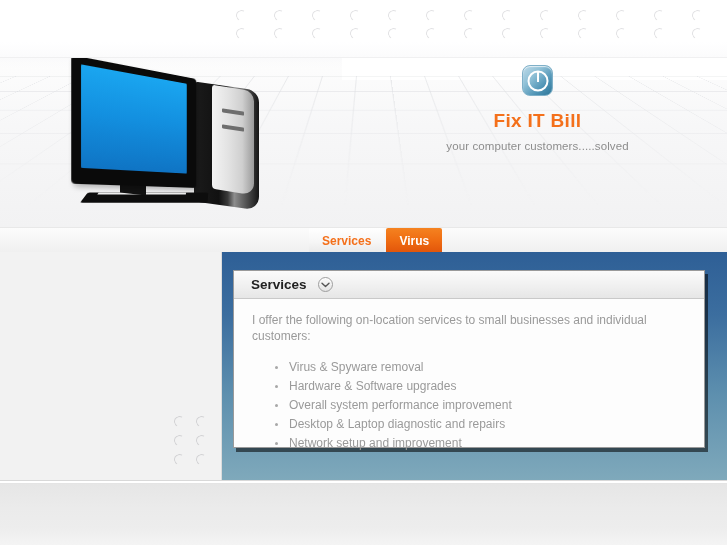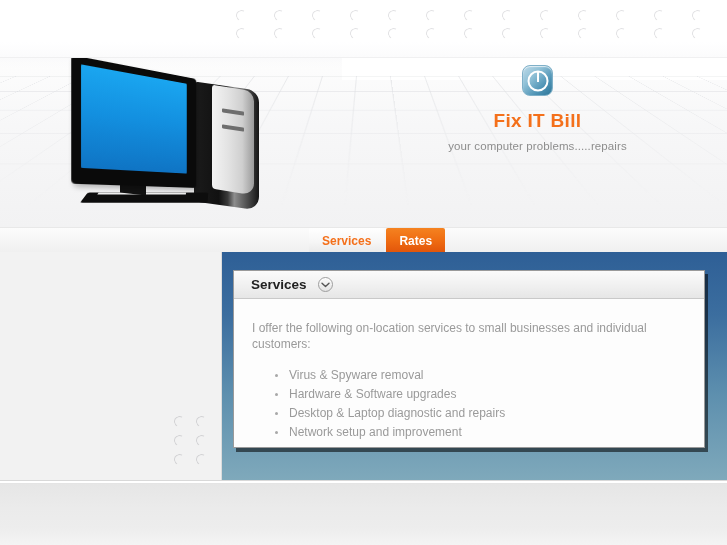--- a/index.html
+++ b/index.html
@@ -297,21 +297,21 @@
     border-radius: 50%;
     background: linear-gradient(to bottom, #fbfbfb, #e3e3e3);
     border: 1px solid #9e9e9e;
     display: flex; align-items: center; justify-content: center;
     cursor: pointer;
     box-shadow: inset 0 1px 0 #ffffff;
   }
   .collapse-btn svg { display: block; }
 
   .card-body {
-    padding: 21px 18px 0 18px;
+    padding: 13px 18px 0 18px;
   }
   .intro {
     font-size: 12px;
     color: #9a9a9a;
     line-height: 16px;
     margin: 0;
     max-width: 420px;
   }
   .svc-list {
     margin: 14px 0 0 0;
@@ -399,28 +399,28 @@
       <div class="monitor-base-line"></div>
       <div class="monitor-neck"></div>
       <div class="monitor-body">
         <div class="monitor-screen"></div>
       </div>
     </div>
 
     <div class="brand">
       <div class="brand-logo"></div>
       <div class="brand-title">Fix IT Bill</div>
-      <div class="brand-tag">your computer problems.....repairs</div>
+      <div class="brand-tag">your computer customers.....solved</div>
     </div>
   </div>
 
   <div class="navbar">
     <div class="navtabs" id="navtabs">
         <div class="tab active">Services</div>
-        <div class="tab">Rates</div>
+        <div class="tab">Virus</div>
       </div>
   </div>
 
   <div class="bodyarea">
     <div class="sidebar">
       <div class="sidebar-dots" id="sidedots">
           <span class="dot"></span>
           <span class="dot"></span>
           <span class="dot"></span>
           <span class="dot"></span>
@@ -438,20 +438,21 @@
         <svg width="9" height="6" viewBox="0 0 9 6" aria-hidden="true">
           <path d="M1 1.3 L4.5 4.6 L8 1.3" fill="none" stroke="#555" stroke-width="1.4" stroke-linecap="round" stroke-linejoin="round"></path>
         </svg>
       </div>
     </div>
     <div class="card-body">
       <p class="intro">I offer the following on-location services to small businesses and individual customers:</p>
       <ul class="svc-list" id="svclist">
           <li>Virus &amp; Spyware removal</li>
           <li>Hardware &amp; Software upgrades</li>
+          <li>Overall system performance improvement</li>
           <li>Desktop &amp; Laptop diagnostic and repairs</li>
           <li>Network setup and improvement</li>
         </ul>
     </div>
   </div>
 
   <div class="footer-rule"></div>
   <div class="footer"></div>
 
 </div>

